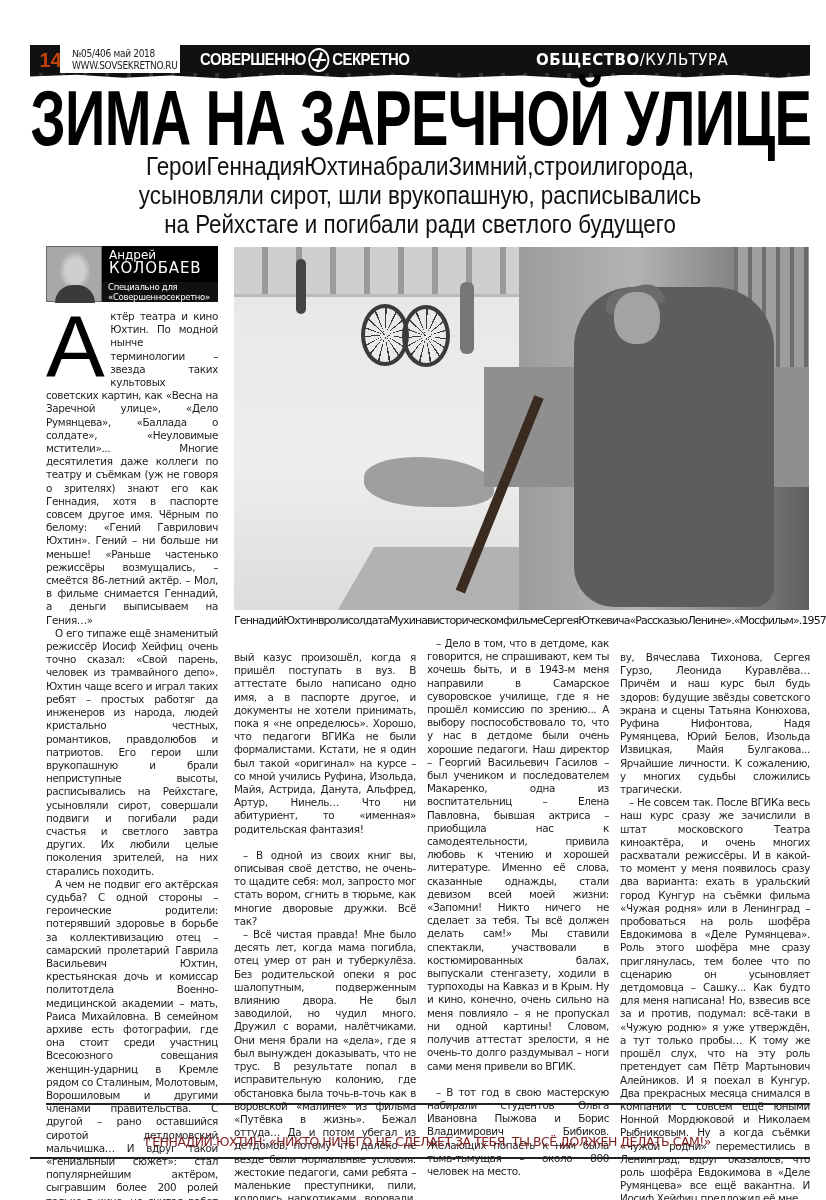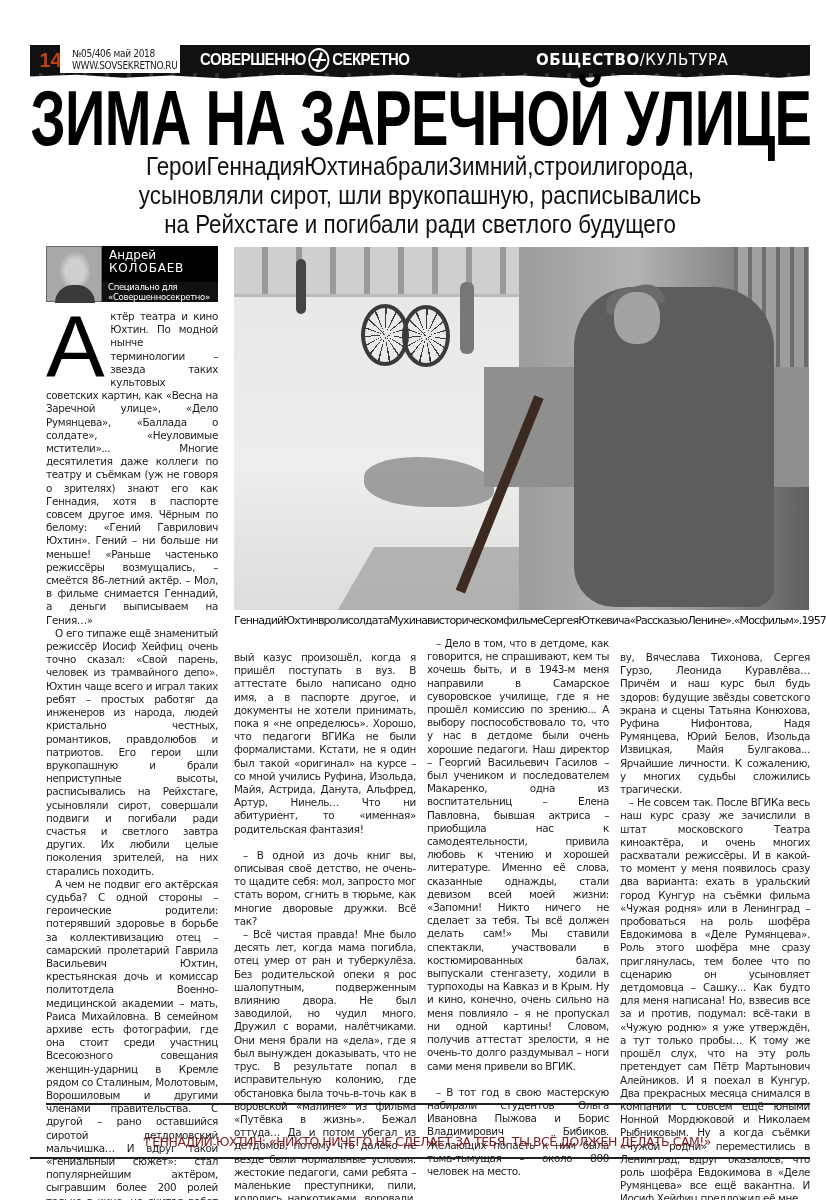--- a/index.html
+++ b/index.html
@@ -31,21 +31,21 @@
   .subhead span { display: block; white-space: nowrap; transform: scaleX(0.86); transform-origin: center; }
 
   
   .byline { position: absolute; left: 46px; top: 246px; width: 172px; height: 56px; }
   .author-photo { position: absolute; left: 0; top: 0; width: 56px; height: 56px;
                   background: radial-gradient(ellipse 16px 20px at 28px 24px, #cfcfcf 60%, #a8a8a8 100%), linear-gradient(#8a8a8a, #4a4a4a);
                   border: 1px solid #666; }
   .author-photo::after { content: ""; position: absolute; left: 8px; top: 38px; width: 40px; height: 18px; background: #3a3a3a; border-radius: 20px 20px 0 0; }
   .author-name { position: absolute; left: 56px; top: 0; width: 116px; height: 36px; background: #000000; color: #fff;
                  font: 12px/13px "DejaVu Sans", sans-serif; padding: 3px 0 0 7px; }
-  .author-name .last { font-size: 12px; letter-spacing: 0.8px; }
+  .author-name .last { font-size: 15px; letter-spacing: 0.8px; }
   .author-special { position: absolute; left: 56px; top: 36px; width: 116px; height: 20px; background: #111; color: #fff;
                     font: 8.5px/9.5px "DejaVu Sans", sans-serif; padding: 1px 4px 0 6px; letter-spacing: -0.3px; white-space: nowrap; }
 
   
   .photo { position: absolute; left: 234px; top: 247px; width: 575px; height: 363px; overflow: hidden;
            background:
              radial-gradient(ellipse 120px 150px at 450px 230px, #6e6e6e 0%, #5a5a5a 60%, transparent 62%),
              linear-gradient(180deg, #d8d8d8 0%, #d8d8d8 13%, #e8e8e6 14%, #eeeeec 60%, #dcdcdc 100%); }
   .photo .bldg { position: absolute; left: 0; top: 0; width: 285px; height: 50px;
                  background: repeating-linear-gradient(90deg, #cfcfcf 0 28px, #9a9a9a 28px 34px); border-bottom: 3px solid #bbb; }
@@ -152,21 +152,21 @@
 
 <div class="col col1">
   <p class="lead"><span class="dropcap">А</span><span>ктёр театра и кино Юхтин. По модной нынче терминологии – звезда таких культовых советских картин, как «Весна на Заречной улице», «Дело Румянцева», «Баллада о солдате», «Неуловимые мстители»... Многие десятилетия даже коллеги по театру и съёмкам (уж не говоря о зрителях) знают его как Геннадия, хотя в паспорте совсем другое имя. Чёрным по белому: «Гений Гаврилович Юхтин». Гений – ни больше ни меньше! «Раньше частенько режиссёры возмущались, – смеётся 86-летний актёр. – Мол, в фильме снимается Геннадий, а деньги выписываем на Гения…»</span></p>
   <p>О его типаже ещё знаменитый режиссёр Иосиф Хейфиц очень точно сказал: «Свой парень, человек из трамвайного депо». Юхтин чаще всего и играл таких ребят – простых работяг да инженеров из народа, людей кристально честных, романтиков, правдолюбов и патриотов. Его герои шли врукопашную и брали неприступные высоты, расписывались на Рейхстаге, усыновляли сирот, совершали подвиги и погибали ради счастья и светлого завтра других. Их любили целые поколения зрителей, на них старались походить.</p>
   <p>А чем не подвиг его актёрская судьба? С одной стороны – героические родители: потерявший здоровье в борьбе за коллективизацию отец – самарский пролетарий Гаврила Васильевич Юхтин, крестьянская дочь и комиссар политотдела Военно-медицинской академии – мать, Раиса Михайловна. В семейном архиве есть фотографии, где она стоит среди участниц Всесоюзного совещания женщин-ударниц в Кремле рядом со Сталиным, Молотовым, Ворошиловым и другими членами правительства. С другой – рано оставшийся сиротой детдомовский мальчишка… И вдруг такой «гениальный сюжет»: стал популярнейшим актёром, сыгравшим более 200 ролей только в кино, не считая работ театральных!</p>
 
 </div>
 
 <div class="col col2">
   <p class="noi">вый казус произошёл, когда я пришёл поступать в вуз. В аттестате было написано одно имя, а в паспорте другое, и документы не хотели принимать, пока я «не определюсь». Хорошо, что педагоги ВГИКа не были формалистами. Кстати, не я один был такой «оригинал» на курсе – со мной учились Руфина, Изольда, Майя, Астрида, Данута, Альфред, Артур, Нинель… Что ни абитуриент, то «именная» родительская фантазия!</p>
-  <p class="q">– В одной из дочь книг вы, описывая своё детство, не очень-то щадите себя: мол, запросто мог стать вором, сгнить в тюрьме, как многие дворовые дружки. Всё так?</p>
+  <p class="q">– В одной из своих книг вы, описывая своё детство, не очень-то щадите себя: мол, запросто мог стать вором, сгнить в тюрьме, как многие дворовые дружки. Всё так?</p>
   <p>– Всё чистая правда! Мне было десять лет, когда мама погибла, отец умер от ран и туберкулёза. Без родительской опеки я рос шалопутным, подверженным влиянию двора. Не был заводилой, но чудил много. Дружил с ворами, налётчиками. Они меня брали на «дела», где я был вынужден доказывать, что не трус. В результате попал в исправительную колонию, где обстановка была точь-в-точь как в воровской «малине» из фильма «Путёвка в жизнь». Бежал оттуда… Да и потом убегал из детдомов, потому что далеко не везде были нормальные условия: жестокие педагоги, сами ребята – маленькие преступники, пили, кололись наркотиками, воровали, могли и убить запросто. Ух, сколько было шансов пойти по скользкой дорожке, опуститься на самое дно, но обстоятельства и добрые люди спасали. К счастью, в конце концов я оказался в Поволжье, попал в детский дом, где нашёл и друга на всю жизнь, и будущую профессию.</p>
 </div>
 
 <div class="col col3">
   <p>– Дело в том, что в детдоме, как говорится, не спрашивают, кем ты хочешь быть, и в 1943-м меня направили в Самарское суворовское училище, где я не прошёл комиссию по зрению... А выбору поспособствовало то, что у нас в детдоме были очень хорошие педагоги. Наш директор – Георгий Васильевич Гасилов – был учеником и последователем Макаренко, одна из воспитательниц – Елена Павловна, бывшая актриса – приобщила нас к самодеятельности, привила любовь к чтению и хорошей литературе. Именно её слова, сказанные однажды, стали девизом всей моей жизни: «Запомни! Никто ничего не сделает за тебя. Ты всё должен делать сам!» Мы ставили спектакли, участвовали в костюмированных балах, выпускали стенгазету, ходили в турпоходы на Кавказ и в Крым. Ну и кино, конечно, очень сильно на меня повлияло – я не пропускал ни одной картины! Словом, получив аттестат зрелости, я не очень-то долго раздумывал – ноги сами меня привели во ВГИК.</p>
   <p class="q">– В тот год в свою мастерскую набирали студентов Ольга Ивановна Пыжова и Борис Владимирович Бибиков. Желающих попасть к ним была тьма-тьмущая – около 800 человек на место.</p>
 
 </div>
 
 <div class="col col4">

